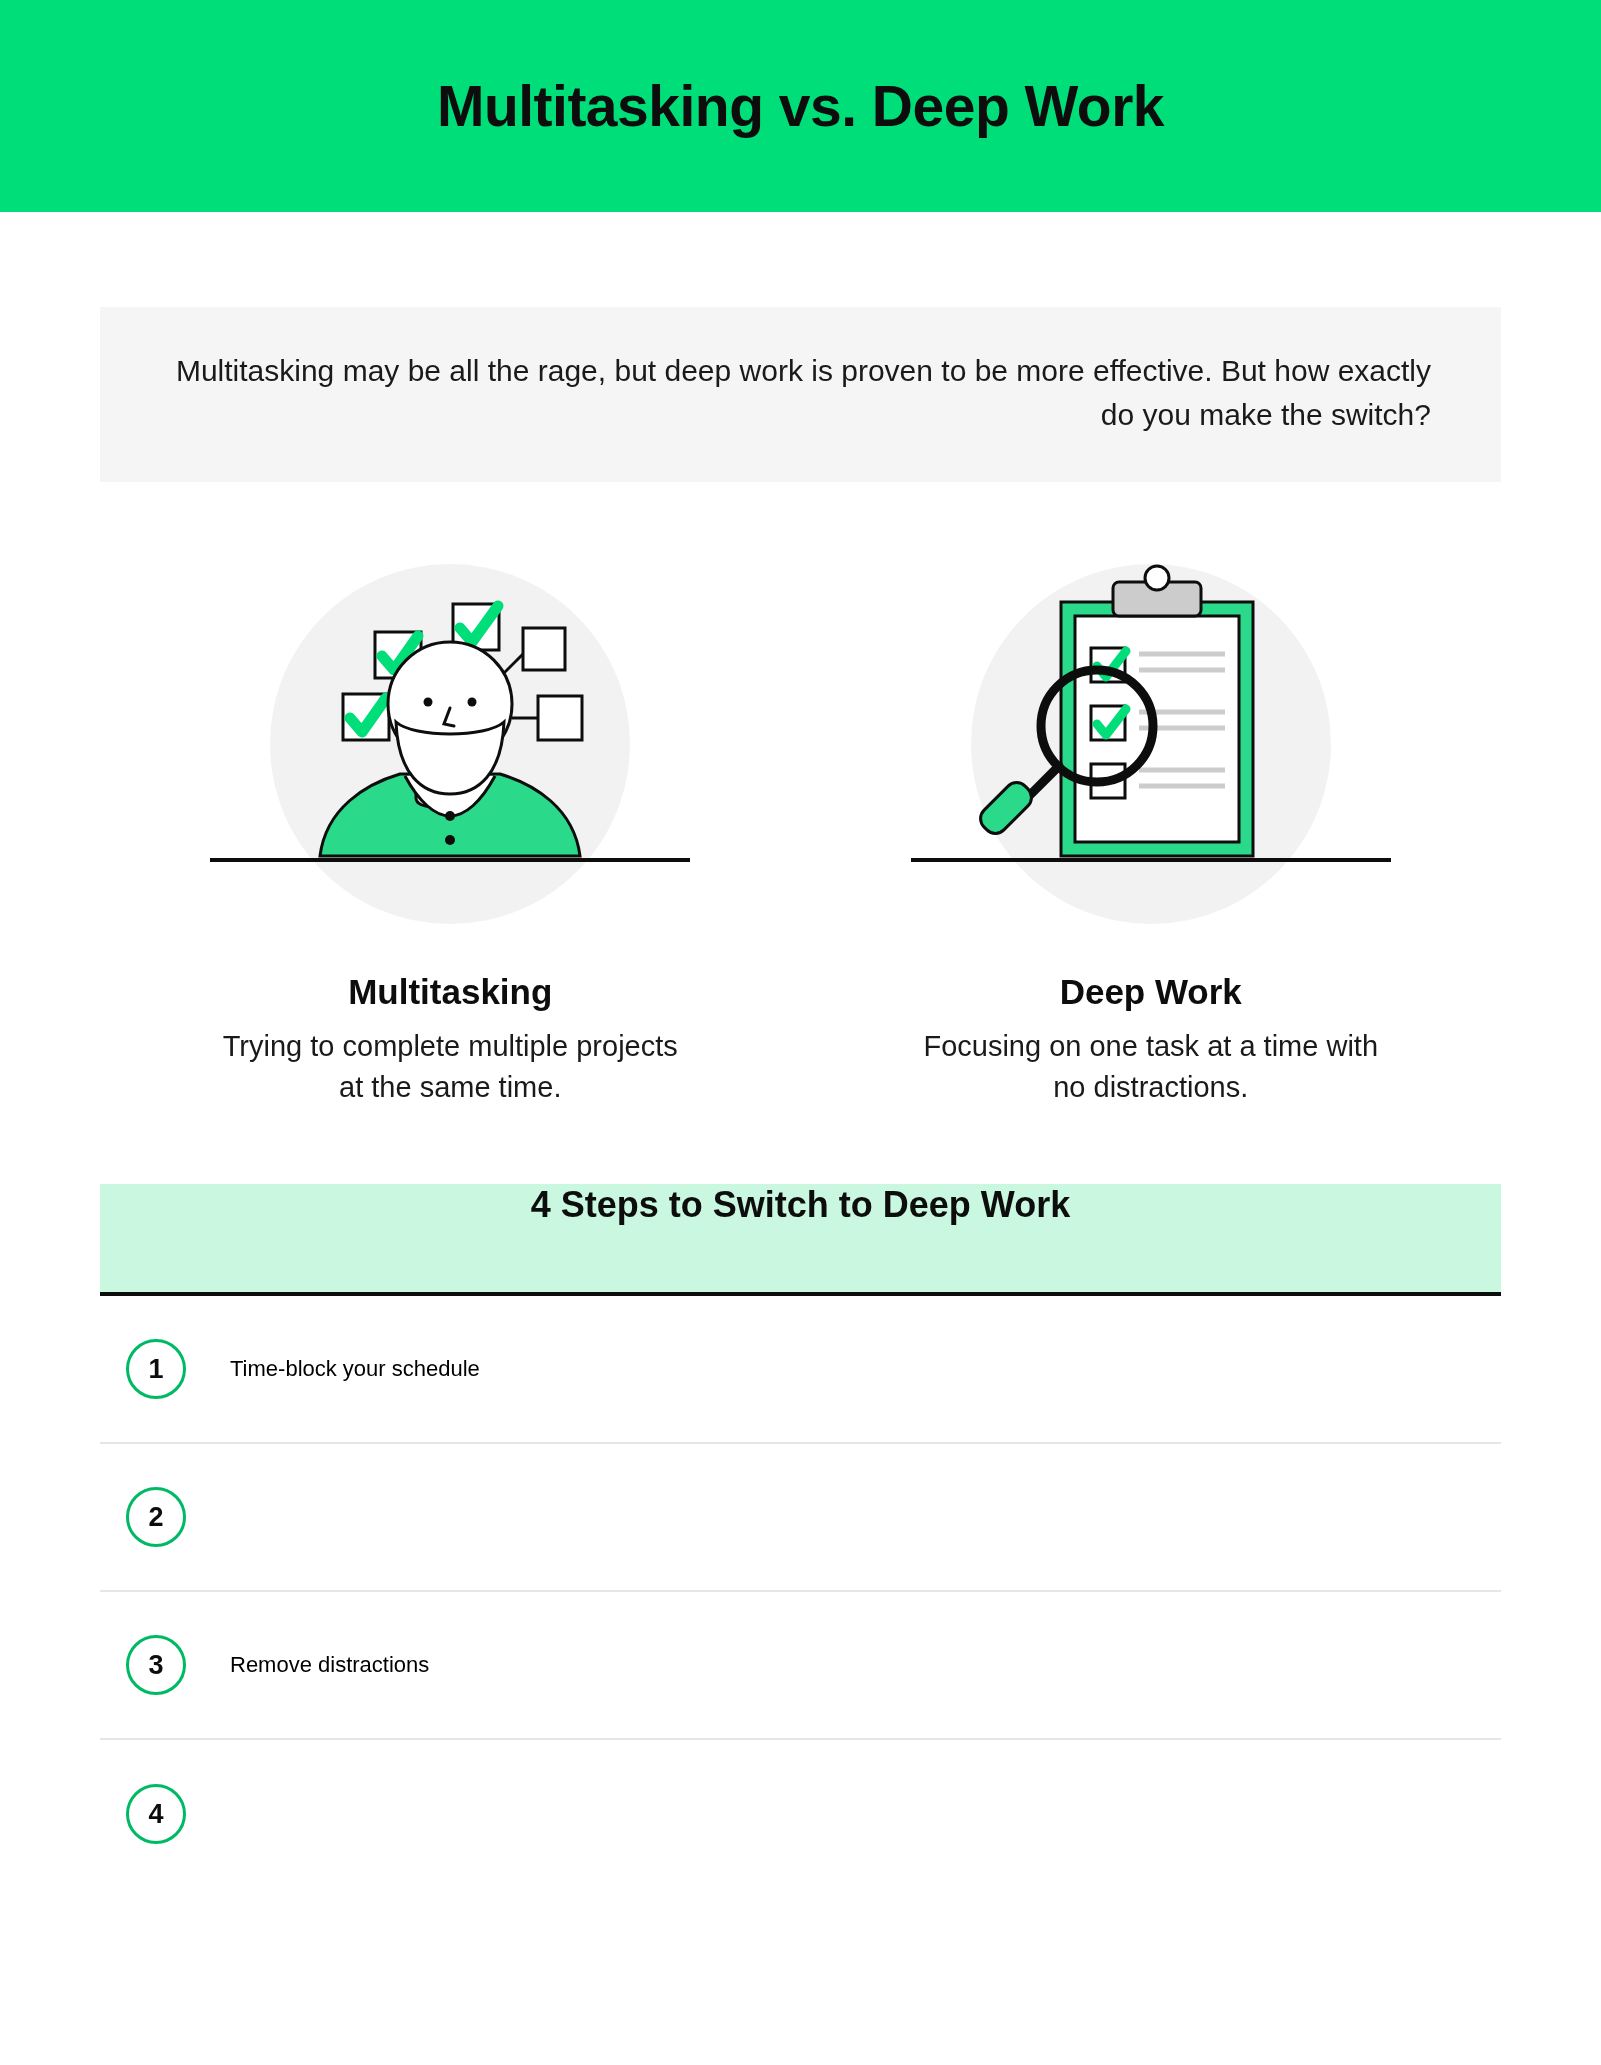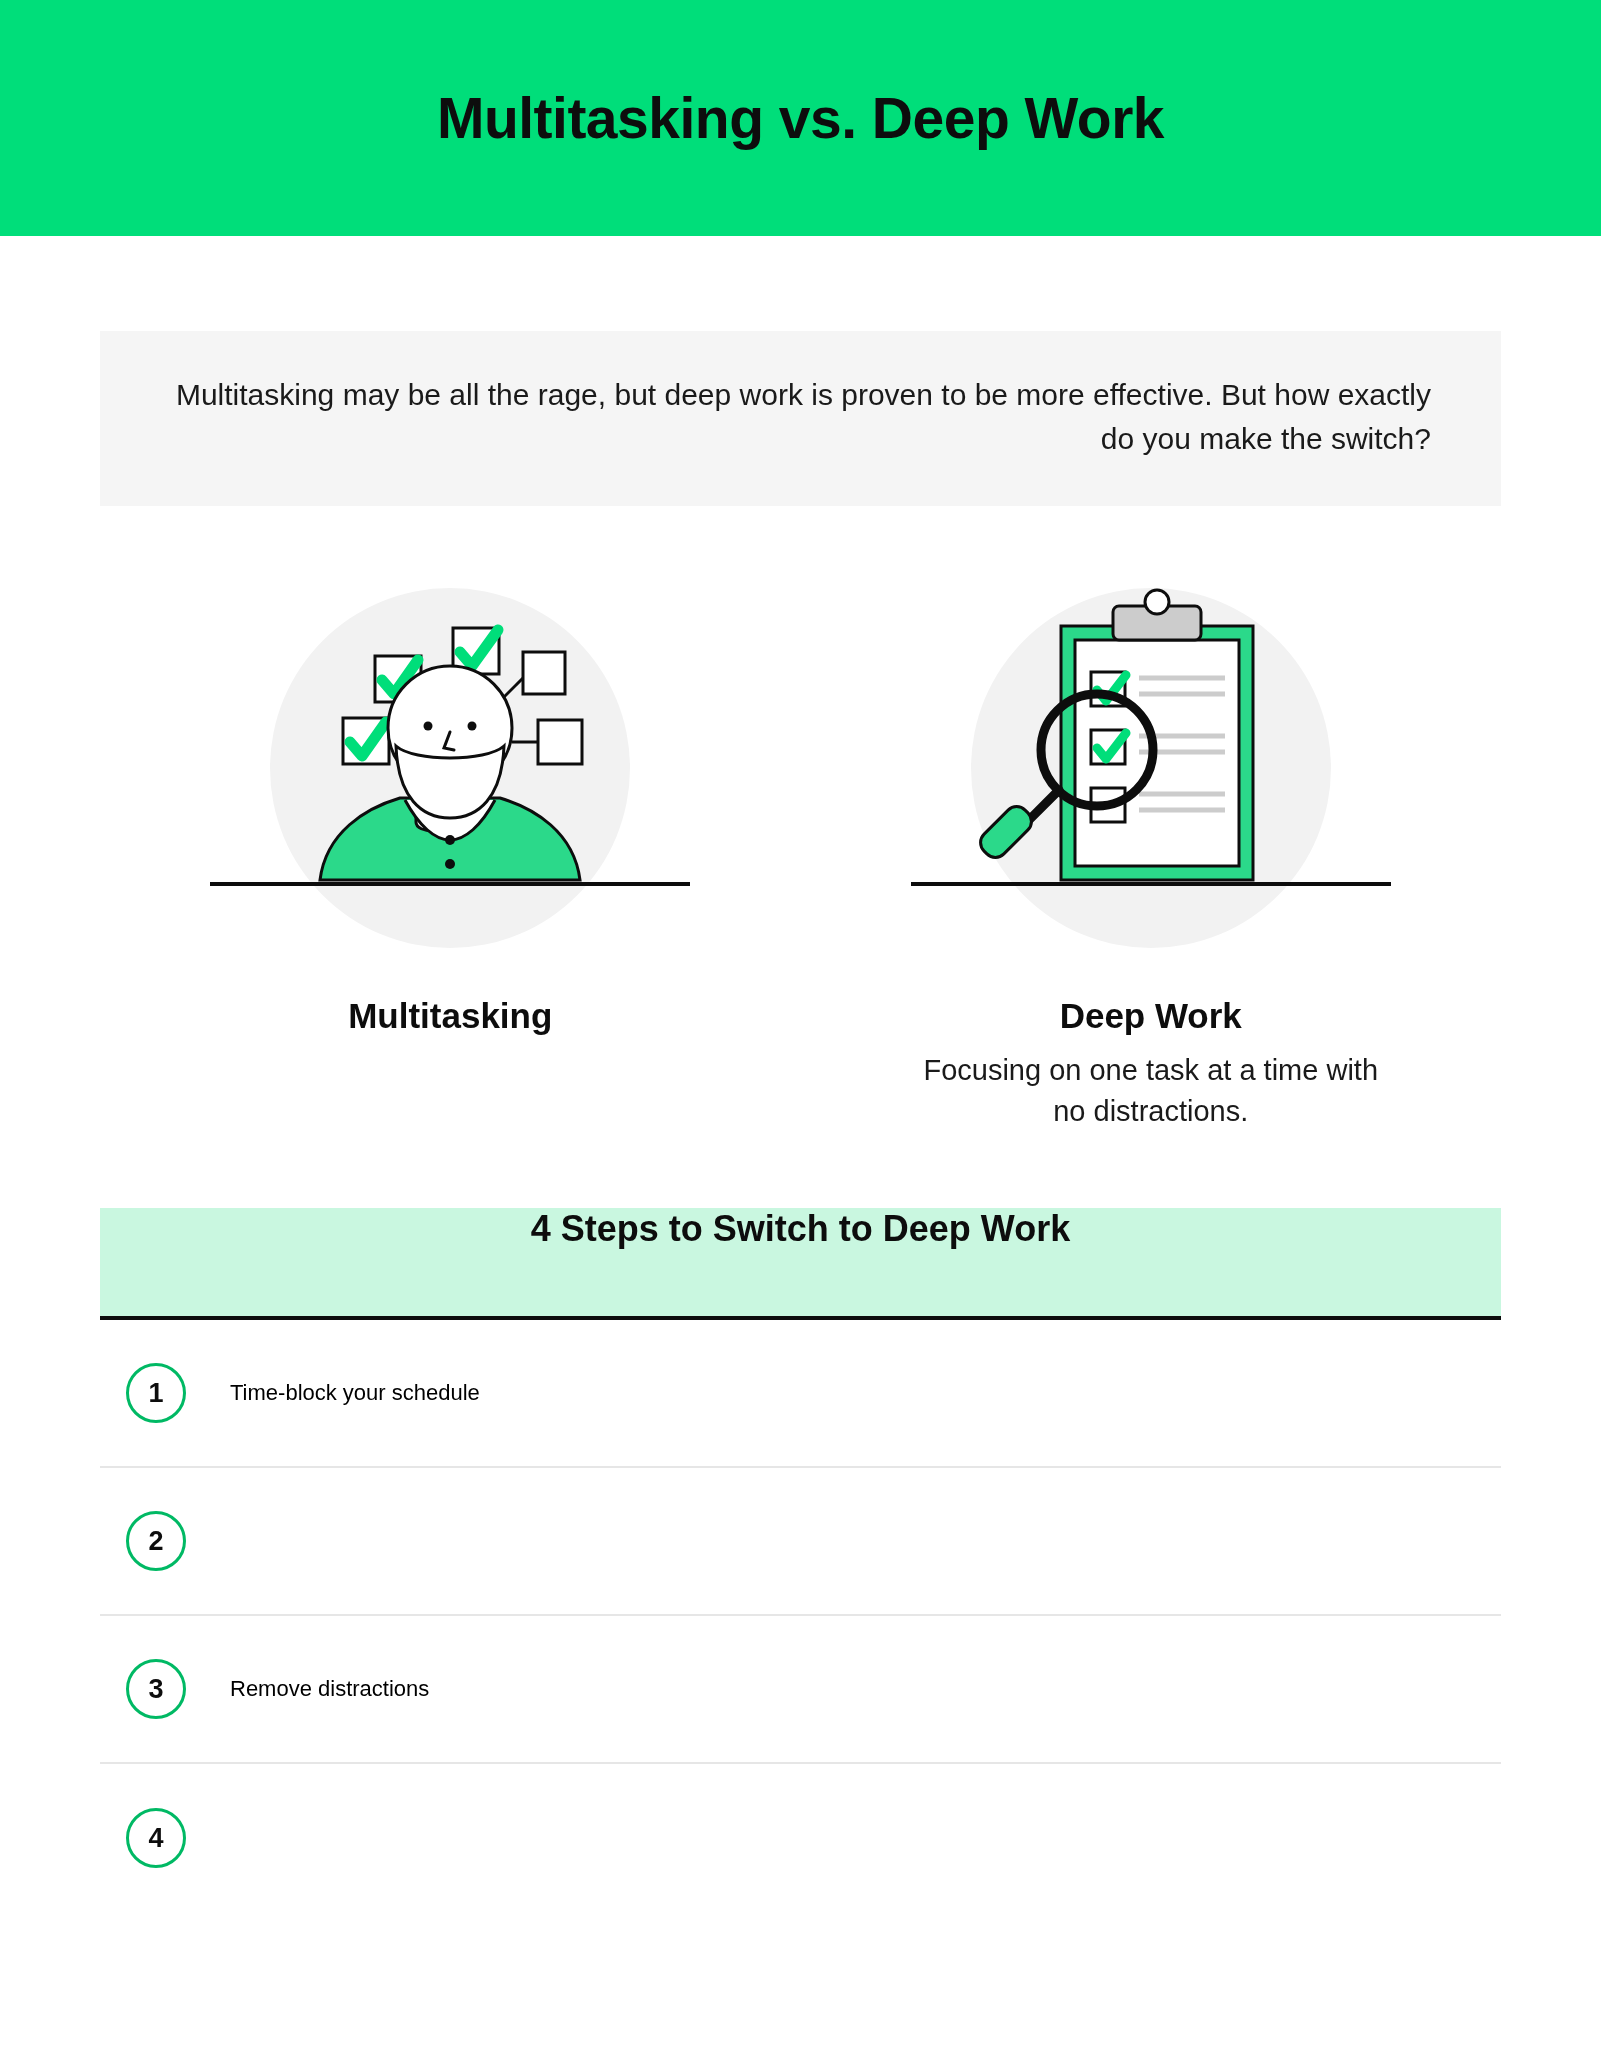--- a/index.html
+++ b/index.html
@@ -13,21 +13,21 @@
     height: 2065px;
     font-family: "Liberation Sans", sans-serif;
     color: #1a1a1a;
     position: relative;
     overflow: hidden;
   }
 
   
   .header-band {
     width: 100%;
-    height: 236px;
+    height: 212px;
     background: #00de7a;
     display: flex;
     align-items: center;
     justify-content: center;
   }
   .header-title {
     font-size: 57px;
     font-weight: bold;
     letter-spacing: -0.5px;
     color: #0d0d0d;
@@ -180,20 +180,21 @@
 
         <path d="M250 164 l-6 16 l10 2" fill="none" stroke="#0d0d0d" stroke-width="3" stroke-linecap="round"></path>
 
         <circle cx="250" cy="272" r="5" fill="#0d0d0d"></circle>
         <circle cx="250" cy="296" r="5" fill="#0d0d0d"></circle>
 
         <line x1="10" y1="316" x2="490" y2="316" stroke="#0d0d0d" stroke-width="4"></line>
       </svg>
     </div>
     <div class="col-title">Multitasking</div>
+    <div class="col-desc">Trying to complete multiple projects at the same time.</div>
   </div>
 
   <div class="compare-col">
     <div class="illus">
       <svg width="500" height="400" viewBox="0 0 500 400" xmlns="http://www.w3.org/2000/svg">
         <circle cx="250" cy="200" r="180" fill="#f2f2f2"></circle>
 
         <rect x="160" y="58" width="192" height="254" fill="#2bd98a" stroke="#0d0d0d" stroke-width="3"></rect>
         <rect x="174" y="72" width="164" height="226" fill="#ffffff" stroke="#0d0d0d" stroke-width="3"></rect>
 

